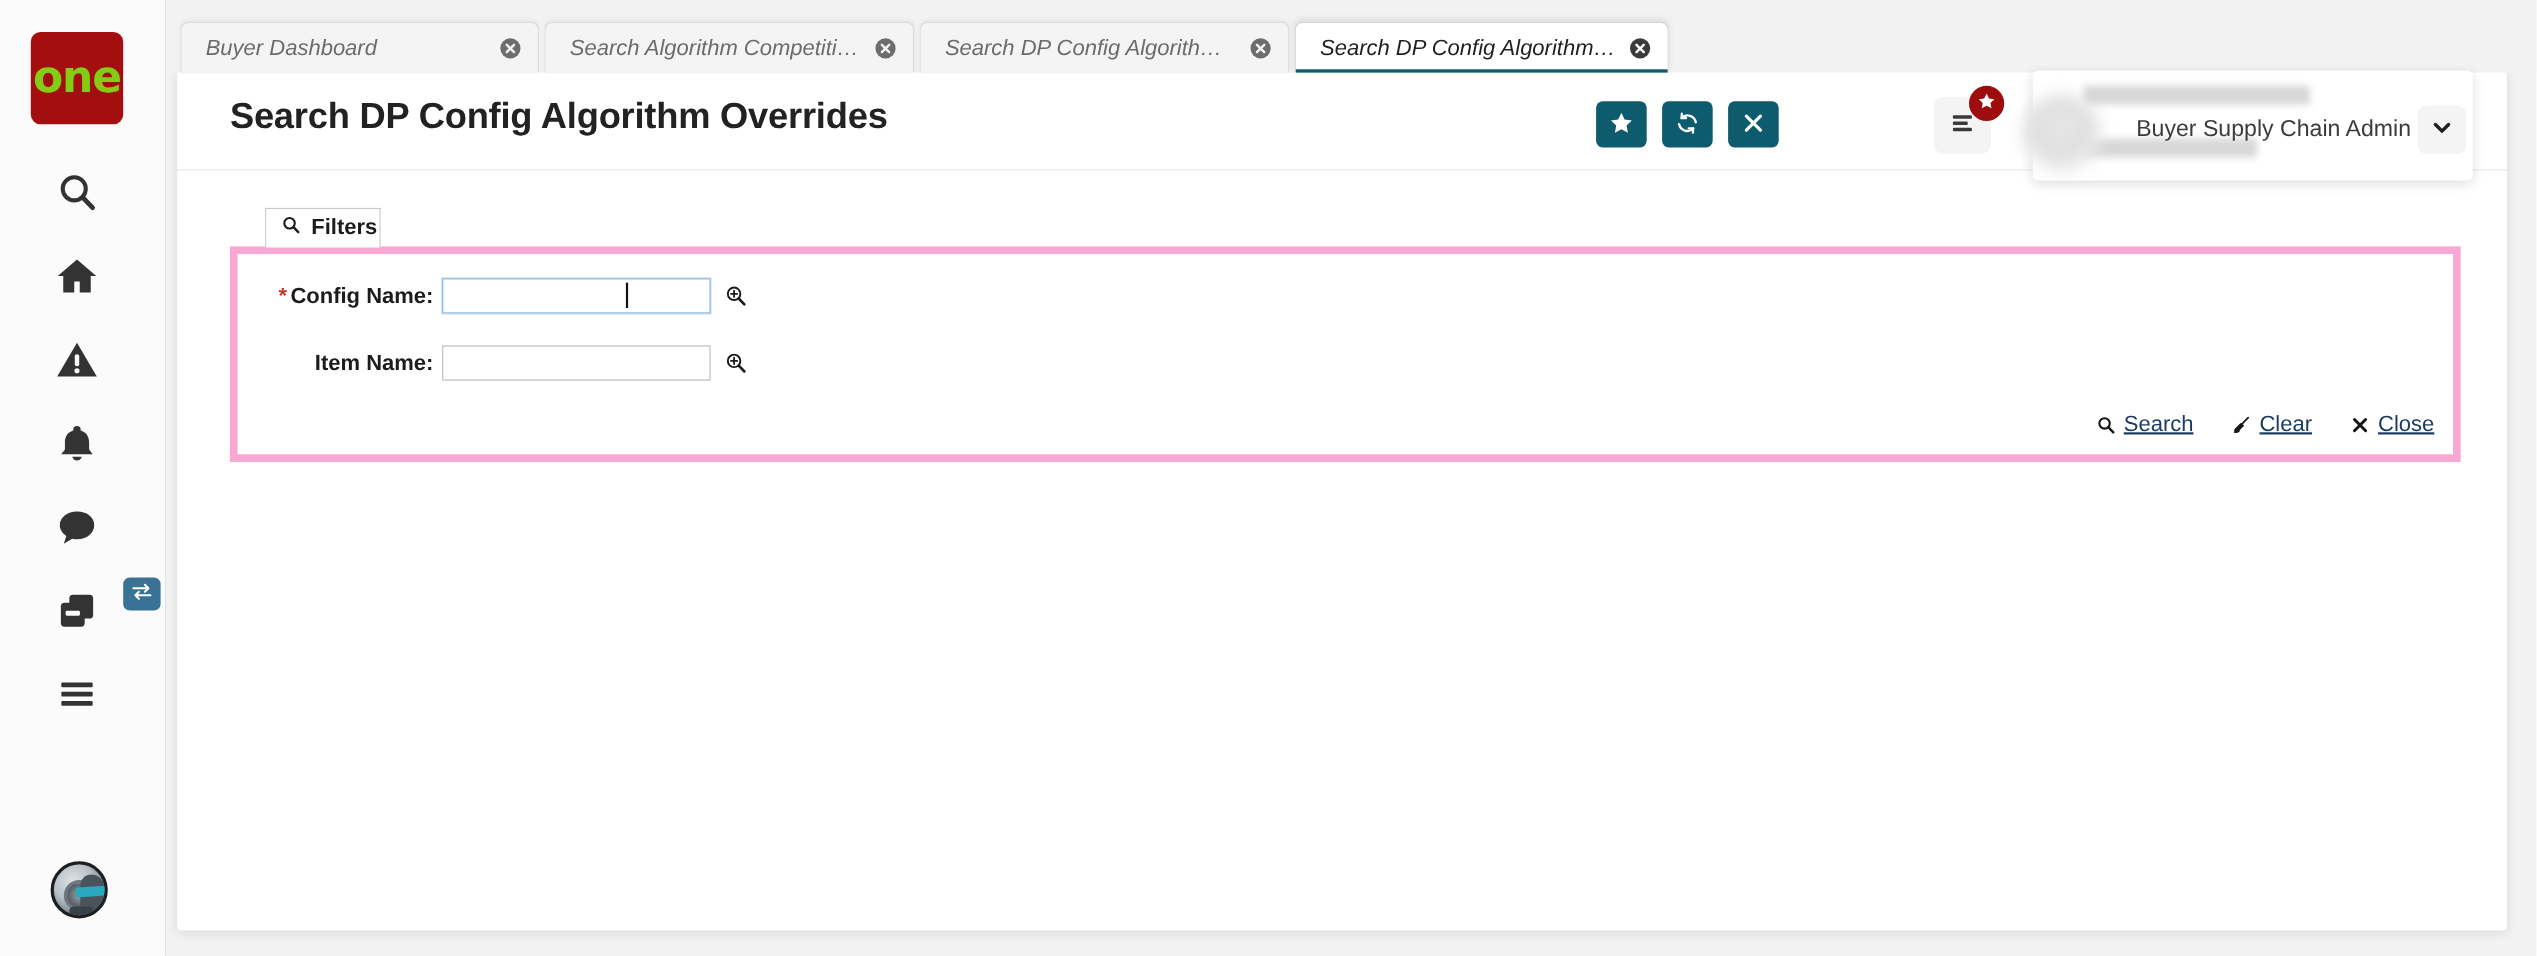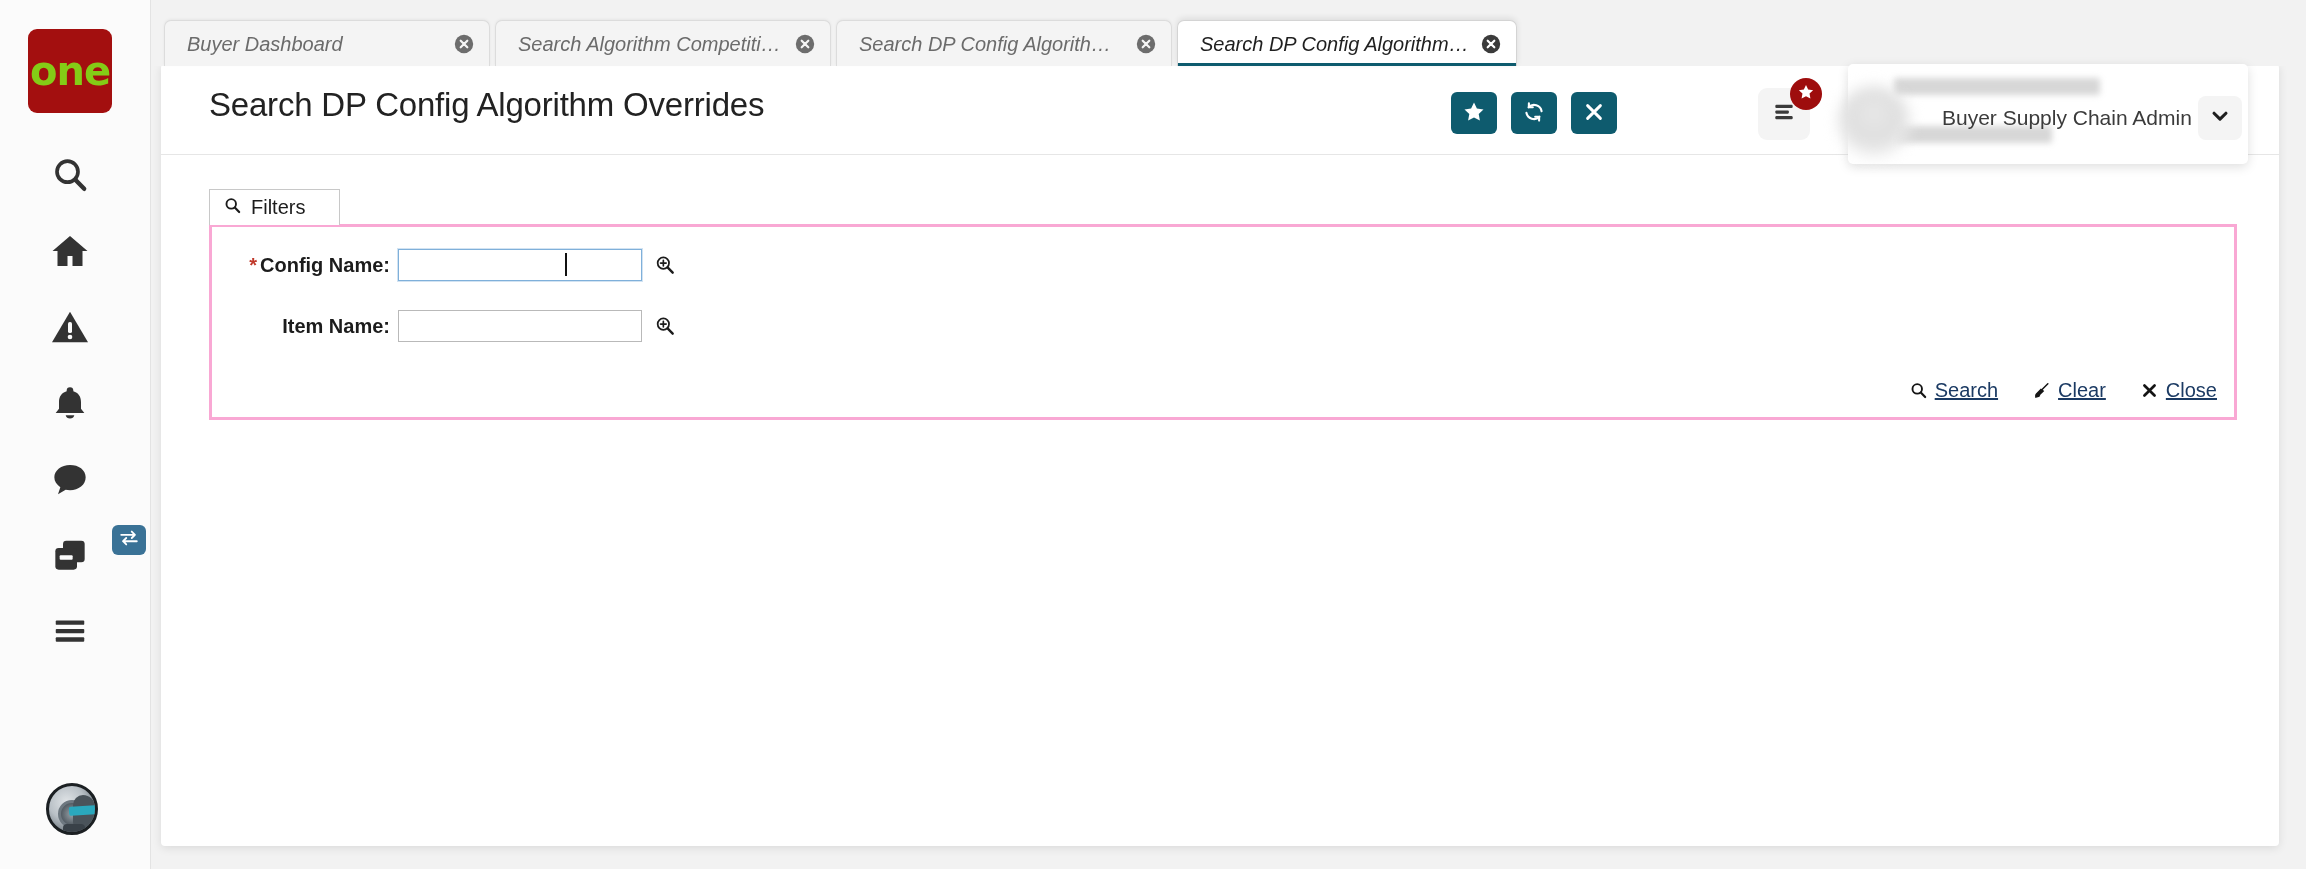--- a/index.html
+++ b/index.html
@@ -193,21 +193,21 @@
     width: 100%;
     height: 91px;
     border-bottom: 1px solid #e6e6e6;
     box-sizing: border-box;
   }
   #page-title {
     position: absolute;
     left: 48px;
     top: 22px;
     font-size: 33px;
-    font-weight: normal;
+    font-weight: bold;
     color: #222222;
     letter-spacing: -0.2px;
     white-space: nowrap;
   }
   .header-btn {
     position: absolute;
     top: 28px;
     width: 46px;
     height: 42px;
     background: #0e5b6e;
@@ -302,34 +302,35 @@
     left: 48px;
     top: 125px;
     width: 2028px;
   }
   #filters-tab {
     position: relative;
     display: inline-flex;
     align-items: center;
     gap: 9px;
     height: 36px;
-    padding: 0 34px 0 13px;
+    padding: 0 2px 0 13px;
     border: 1px solid #c8c8c8;
     border-bottom: none;
     background: #ffffff;
     box-sizing: border-box;
     color: #1c1c1c;
     font-size: 20px;
-    font-weight: normal;
+    font-weight: bold;
     z-index: 2;
+    margin-left: 32px;
   }
   #filters-body {
     position: relative;
     margin-top: -1px;
-    border: 3px solid #f9a8d4;
+    border: 7px solid #f9a8d4;
     background: #ffffff;
     height: 196px;
     box-sizing: border-box;
   }
   .form-row {
     position: absolute;
     display: flex;
     align-items: center;
     height: 32px;
   }

